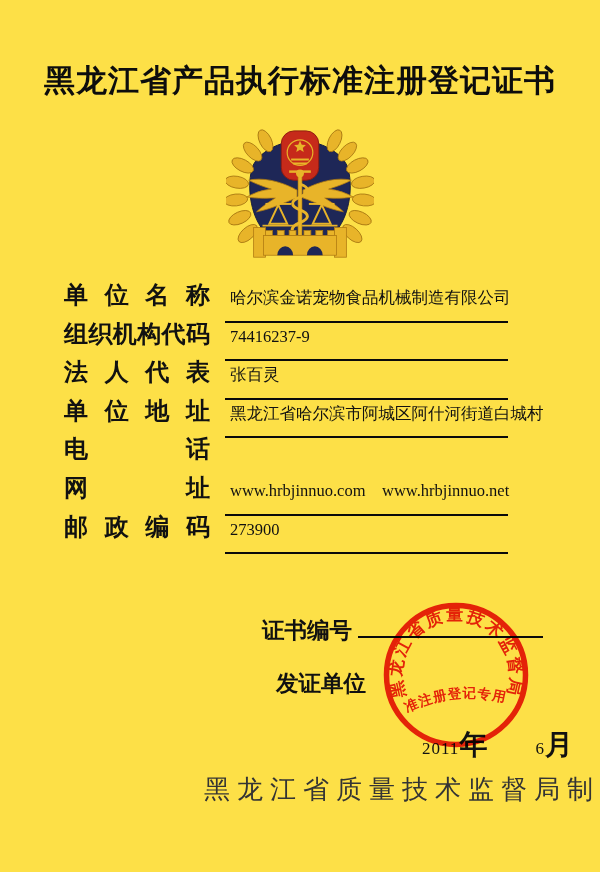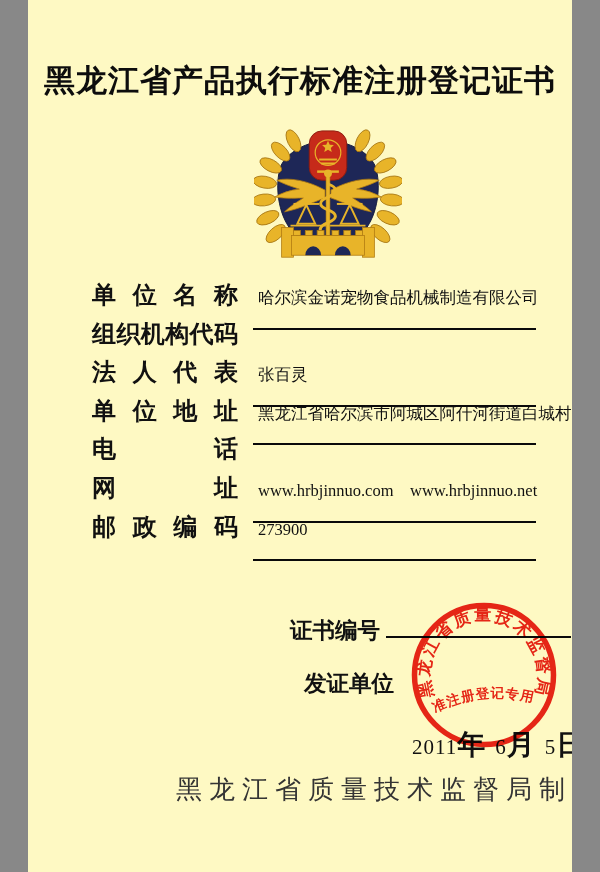--- a/index.html
+++ b/index.html
@@ -1,20 +1,20 @@
 <!DOCTYPE html>
 <html><head>
 <meta charset="utf-8">
 <style>
   html,body{margin:0;padding:0;background:#888;}
   .page{
     position:relative;
-    width:544px;height:872px;
+    width:600px;height:872px;
     margin:0 auto;
-    background:#fef9c3;
+    background:#fde047;
     font-family:"Liberation Serif", serif;
     color:#111;
     overflow:hidden;
   }
   .title{
     position:absolute;top:60px;left:0;width:100%;
     text-align:center;
     font-size:31px;font-weight:bold;letter-spacing:1px;
     color:#0d0d0d;
   }
@@ -25,21 +25,21 @@
   .form-label{
     width:146px;min-width:146px;margin-right:15px;
     font-size:24px;font-weight:bold;line-height:1;
     display:flex;justify-content:space-between;
     white-space:nowrap;
   }
   .form-value{
     width:278px;min-width:278px;
     border-bottom:2px solid #0a0a0a;
     font-size:16.5px;line-height:1.25;
-    padding-left:5px;padding-bottom:19px;
+    padding-left:5px;padding-bottom:12px;
     white-space:nowrap;overflow:visible;
   }
   
   .cert-row{position:absolute;display:flex;align-items:baseline;}
   .cert-row1{left:262px;top:604px;width:281px;}
   .cert-row2{left:276px;top:668px;width:281px;}
   .cert-label{
     width:96px;min-width:96px;
     font-size:22.5px;font-weight:bold;white-space:nowrap;
   }
@@ -48,21 +48,21 @@
     height:30px;
     font-size:21px;font-weight:bold;
     text-align:center;letter-spacing:2px;
     line-height:34px;white-space:nowrap;
   }
   .cert-line.empty{height:32px;}
   .date-row{
     position:absolute;left:384px;top:726px;
     display:flex;align-items:baseline;white-space:nowrap;
   }
-  .date-num{font-size:21px;letter-spacing:1px;}
+  .date-num{font-size:17px;letter-spacing:1px;margin-left:38px;}
   .date-cjk{font-size:28px;font-weight:bold;}
   .date-gap{width:10px;}
   
   .seal{
     position:absolute;left:381px;top:599px;width:150px;height:152px;
     mix-blend-mode:multiply;
   }
   .footer{
     position:absolute;top:772px;left:0;width:100%;
     text-align:right;
@@ -159,20 +159,21 @@
     </div>
     <div class="form-row">
       <div class="form-label js-justify">
           <span>组</span>
           <span>织</span>
           <span>机</span>
           <span>构</span>
           <span>代</span>
           <span>码</span>
         </div>
+      <div class="form-value">74416237-9</div>
     </div>
     <div class="form-row">
       <div class="form-label js-justify">
           <span>法</span>
           <span>人</span>
           <span>代</span>
           <span>表</span>
         </div>
       <div class="form-value">张百灵</div>
     </div>

